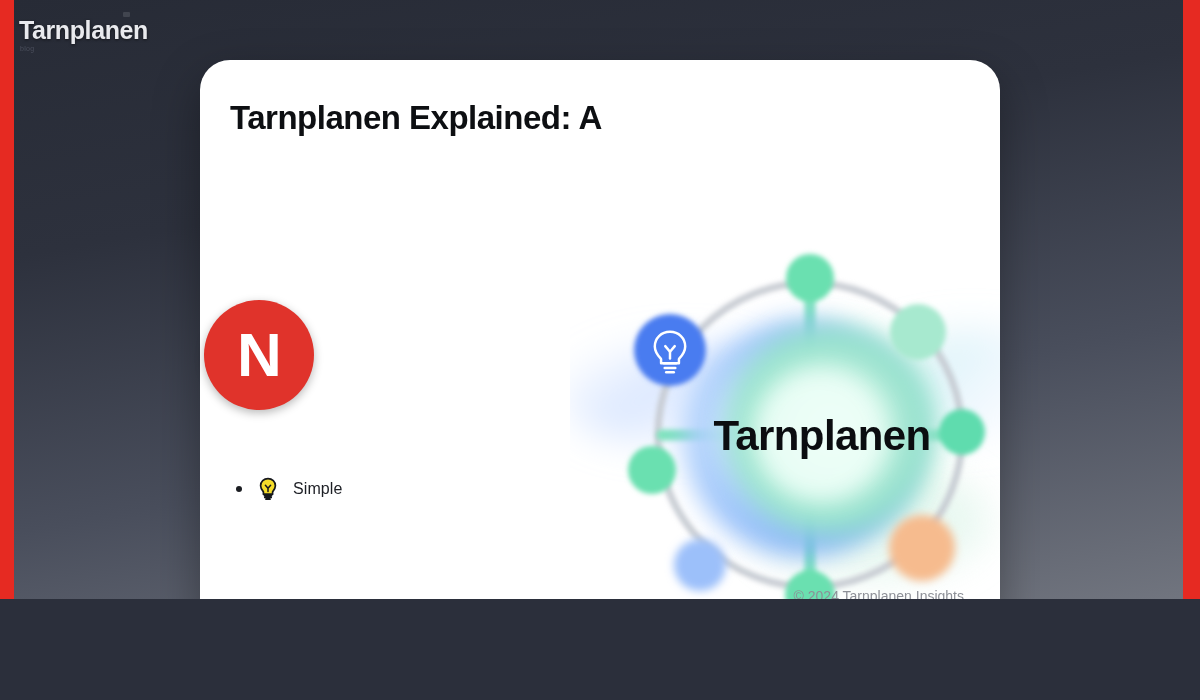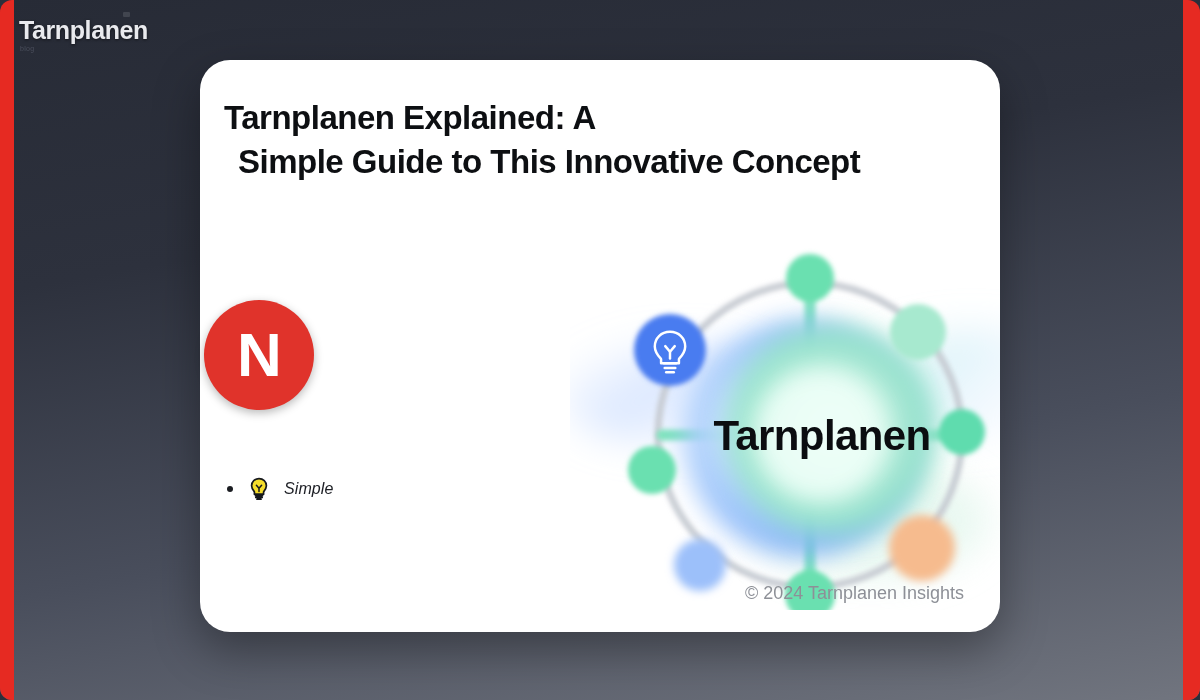--- a/index.html
+++ b/index.html
@@ -10,24 +10,23 @@
     width: 1200px;
     height: 700px;
     overflow: hidden;
     font-family: "Liberation Sans", sans-serif;
     background: #2b2f3b;
   }
 
   #stage {
     position: relative;
     width: 1200px;
-    height: 700px;
+    height: 599px;
     background: linear-gradient(170deg, #272b36 0%, #2d313d 32%, #494e5c 66%, #71757f 100%);
     overflow: hidden;
-    border-radius: 12px;
   }
 
   
   .side-bar {
     position: absolute;
     top: 0;
     height: 700px;
     background: #e62a22;
   }
   .side-bar.left  { left: 0;  width: 14px; }
@@ -71,38 +70,37 @@
     height: 572px;
     background: #ffffff;
     border-radius: 30px;
     box-shadow: 0 18px 46px rgba(0,0,0,.34);
     overflow: hidden;
   }
 
   
   #headline {
     position: absolute;
-    left: 24px;
+    left: 30px;
     top: 36px;
     width: 720px;
     font-size: 33px;
     font-weight: bold;
     line-height: 1.32;
     color: #0d0f12;
     letter-spacing: -0.5px;
   }
   #headline .l2 { display: block; padding-left: 14px; }
 
   
   #bullets {
     position: absolute;
-    left: 27px;
+    left: 36px;
     top: 404px;
     width: 250px;
-    font-style: italic;
   }
   .bullet-row {
     display: flex;
     align-items: center;
     height: 49px;
   }
   .bullet-dot {
     width: 6px; height: 6px;
     border-radius: 50%;
     background: #1b1d22;
@@ -122,21 +120,21 @@
     font-size: 16px;
     color: #1c1e24;
     letter-spacing: .1px;
   }
 
   
   #copyright {
     position: absolute;
     right: 36px;
     bottom: 28px;
-    font-size: 18px;
+    font-size: 14px;
     color: #8d9097;
   }
 
   
   #n-badge {
     position: absolute;
     left: 204px;
     top: 300px;
     width: 110px;
     height: 110px;
@@ -175,21 +173,20 @@
   <div class="side-bar right"></div>
 
   <div id="watermark">Tarnplanen</div>
   <div id="watermark-sub">blog</div>
   <div id="watermark-dot"></div>
 
   <div id="card">
 
     <div id="headline">
       <span>Tarnplanen Explained: A</span>
-      <span class="l2">Simple Guide to This Innovative Concept</span>
     </div>
 
     <div id="diagram">
       <svg width="500" height="420" viewBox="0 0 500 420" xmlns="http://www.w3.org/2000/svg">
         <defs>
           <radialGradient id="blobCore" cx="50%" cy="50%" r="50%">
             <stop offset="0%" stop-color="#f2fff9" stop-opacity="1"></stop>
             <stop offset="42%" stop-color="#cdf4e6" stop-opacity="1"></stop>
             <stop offset="72%" stop-color="#9fe7cd" stop-opacity=".95"></stop>
             <stop offset="100%" stop-color="#8fe3c6" stop-opacity=".85"></stop>

